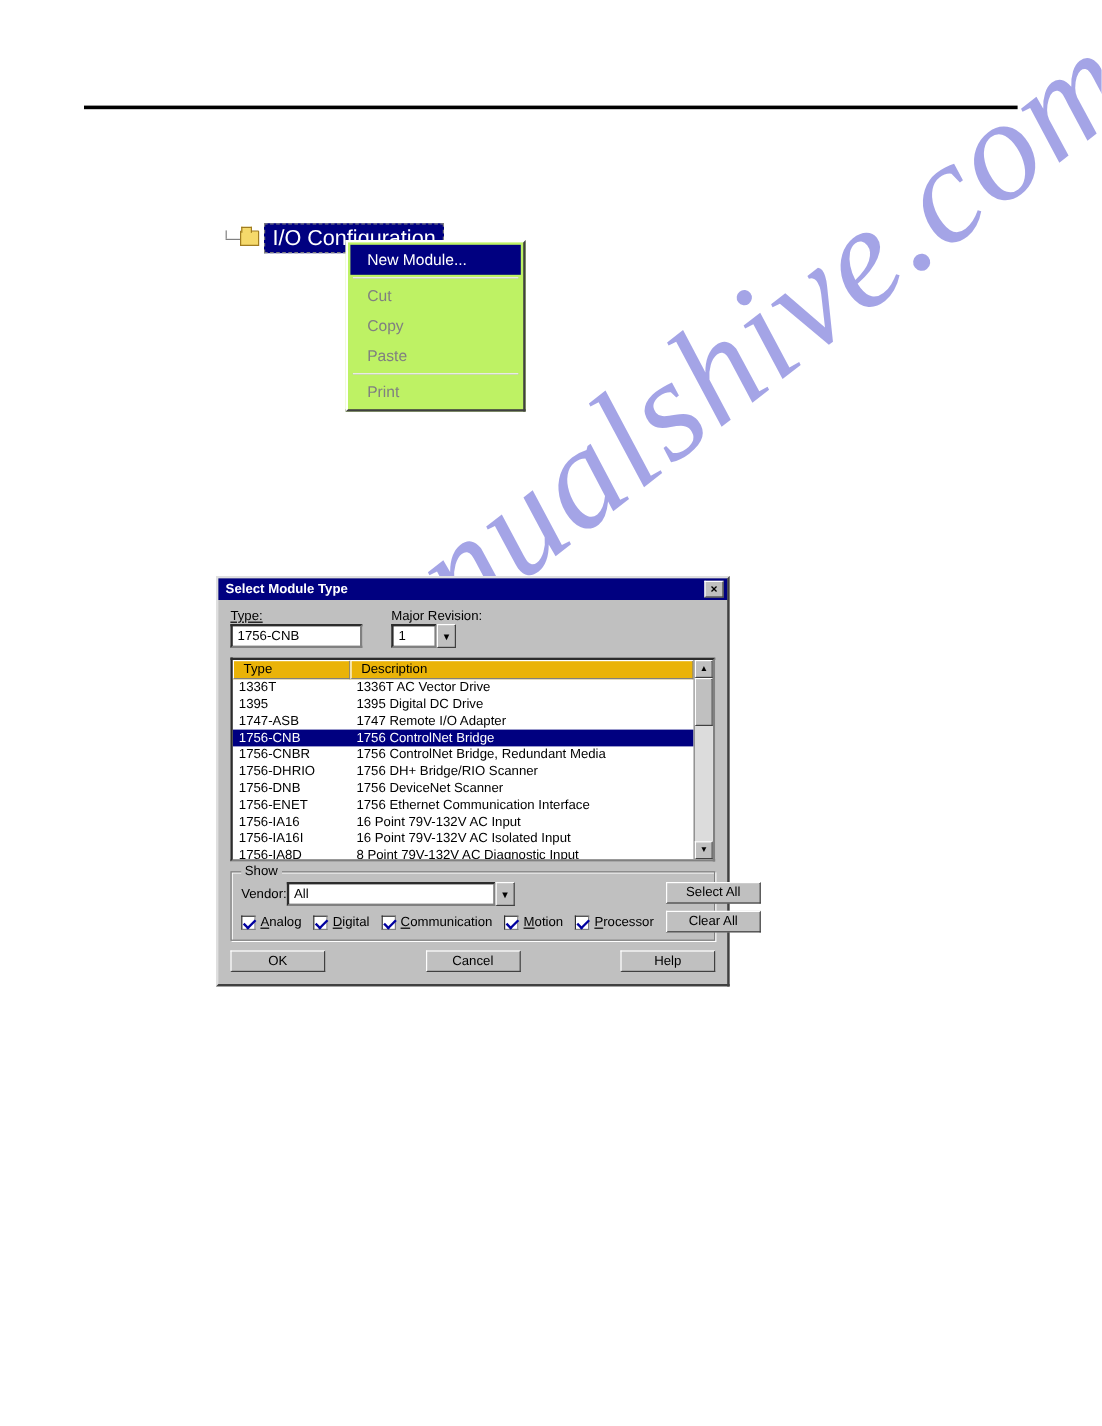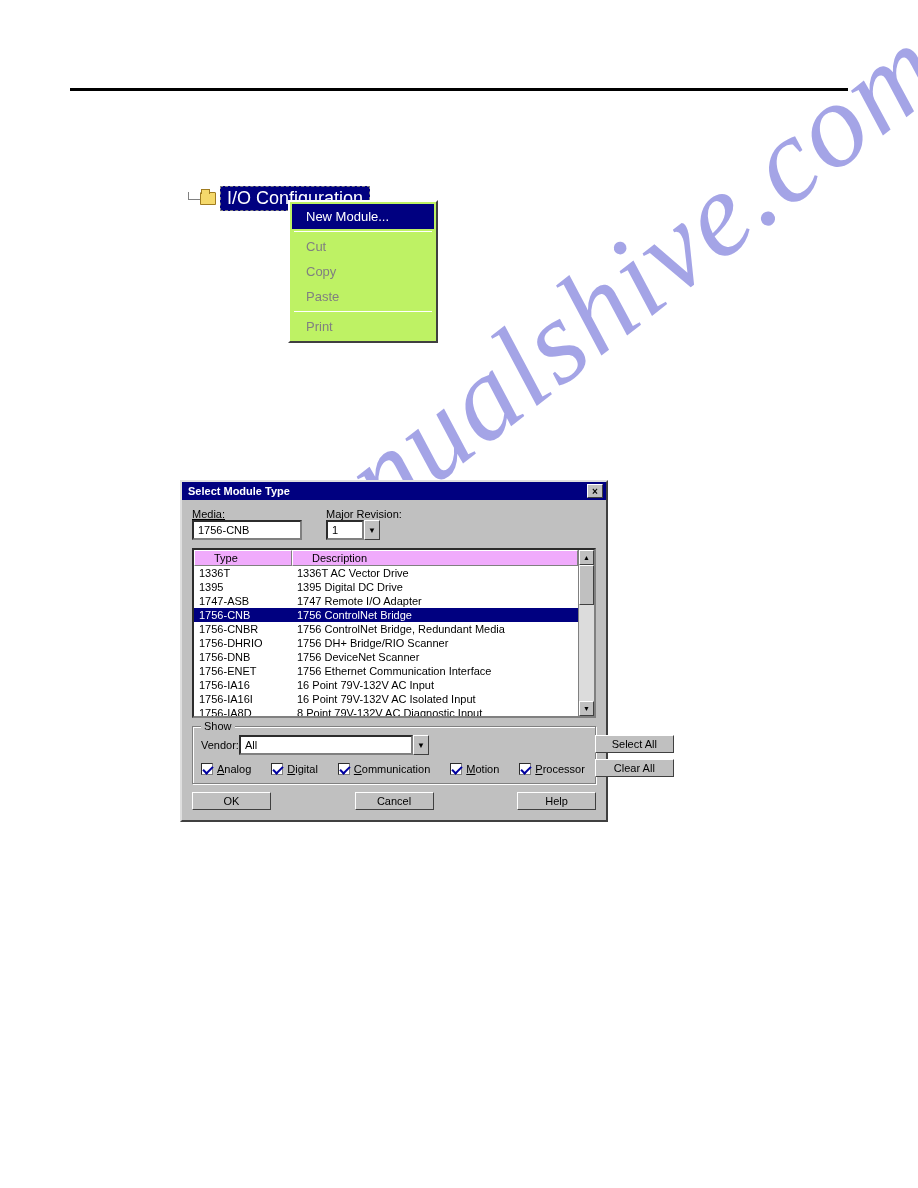--- a/index.html
+++ b/index.html
@@ -107,22 +107,22 @@
     display:flex; align-items:center; justify-content:center; font-size:8px;
   }
 
   .listbox {
     border:2px inset #808080; background:#fff; height:170px; overflow:hidden;
     display:flex;
   }
   .listcontent { flex:1; }
   .lh { display:flex; }
   .lh > div {
-    background:#f0abfc; border:1px solid; border-color:#fff #808080 #808080 #fff;
-    padding:1px 19px; font-size:11px;
+    background:#eab308; border:1px solid; border-color:#fff #808080 #808080 #fff;
+    padding:1px 8px; font-size:11px;
   }
   .lh .c1 { width:98px; }
   .lh .c2 { flex:1; }
   .lrow { display:flex; font-size:11px; }
   .lrow > div { padding:0 5px; line-height:14px; white-space:nowrap; overflow:hidden; }
   .lrow .c1 { width:98px; }
   .lrow .c2 { flex:1; }
   .lrow.sel { background:#000080; color:#fff; }
   .scrollbar {
     width:16px; background:#dcdcdc; border-left:1px solid #808080; position:relative;
@@ -148,21 +148,21 @@
   .vrow { display:flex; align-items:center; gap:0; }
   .vrow .lbl2 { font-size:11px; }
   .vcombo { display:flex; flex:1; max-width:190px; }
   .vcombo .field { flex:1; width:auto; }
   .vcombo .dd { width:16px; background:#c0c0c0; border:1px solid; border-color:#fff #404040 #404040 #fff; display:flex; align-items:center; justify-content:center; font-size:8px; }
   .btn {
     background:#c0c0c0; border:1px solid; border-color:#fff #404040 #404040 #fff;
     padding:2px 0; width:79px; text-align:center; font-size:11px;
   }
   .btn-row { display:flex; justify-content:space-between; gap:8px; margin-top:8px; }
-  .chk-row { display:flex; align-items:center; gap:20px; margin-top:8px; }
+  .chk-row { display:flex; align-items:center; gap:10px; margin-top:8px; }
   .chk { display:flex; align-items:center; gap:4px; font-size:11px; }
   .chkbox {
     width:12px; height:12px; background:#fff; border:1px inset #808080;
     position:relative;
   }
   .chkbox.checked::after {
     content:""; position:absolute; left:1px; top:2px;
     width:8px; height:4px; border:2px solid #0000a0; border-top:none; border-right:none;
     transform:rotate(-45deg);
   }
@@ -194,21 +194,21 @@
 </div>
 
 <div class="dlg">
   <div class="titlebar">
     <span>Select Module Type</span>
     <div class="xbtn">×</div>
   </div>
   <div class="body">
     <div class="row-top">
       <div>
-        <div class="lbl">Media:</div>
+        <div class="lbl">Type:</div>
         <div class="field">1756-CNB</div>
       </div>
       <div>
         <div class="lbl nou">Major Revision:</div>
         <div class="combo">
           <div class="field">1</div>
           <div class="dd">▼</div>
         </div>
       </div>
     </div>

